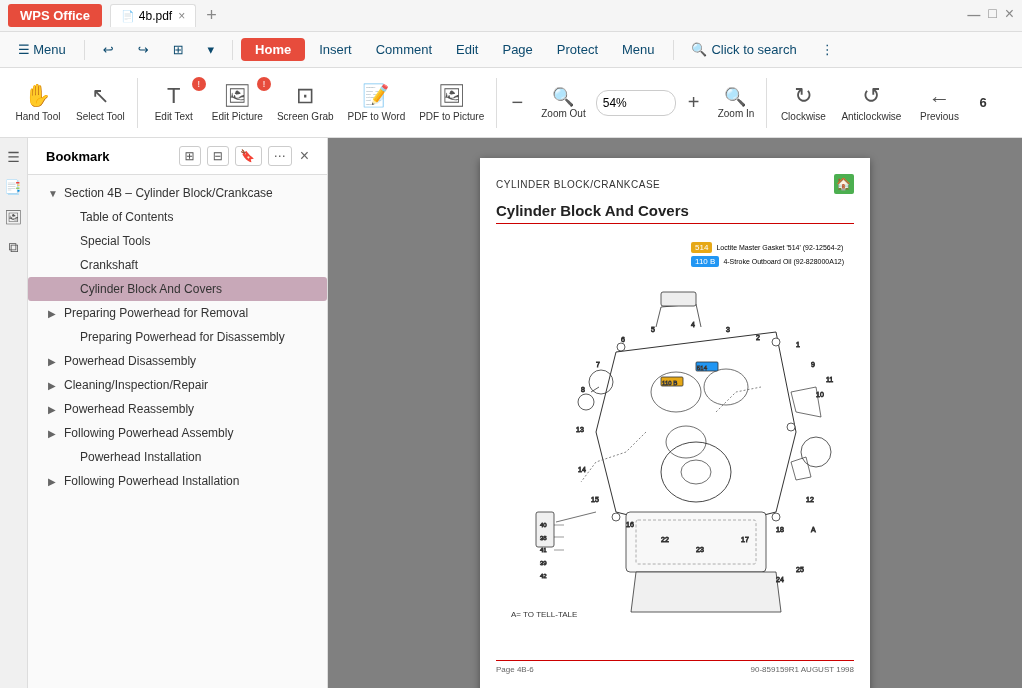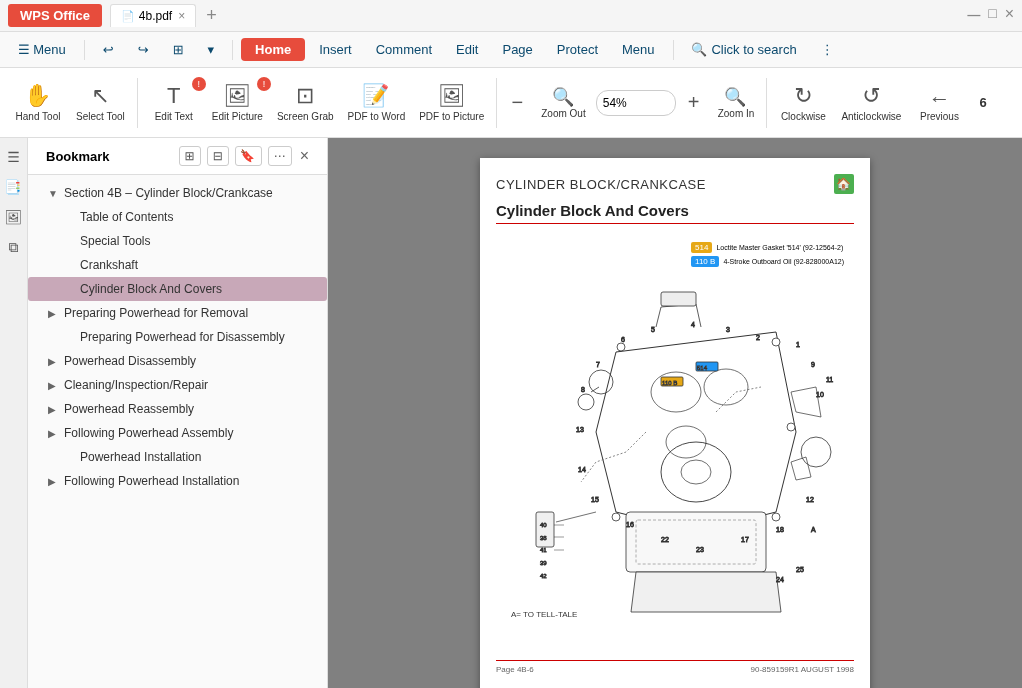--- a/index.html
+++ b/index.html
@@ -277,21 +277,21 @@
       position: relative;
       padding: 16px;
     }
     .pdf-page-header {
       display: flex;
       justify-content: space-between;
       align-items: center;
       margin-bottom: 8px;
     }
     .pdf-section-label {
-      font-size: 13px;
+      font-size: 10px;
       color: #333;
       text-transform: uppercase;
       letter-spacing: 0.5px;
     }
     .pdf-home-icon {
       width: 20px;
       height: 20px;
       background: #4CAF50;
       display: flex;
       align-items: center;

